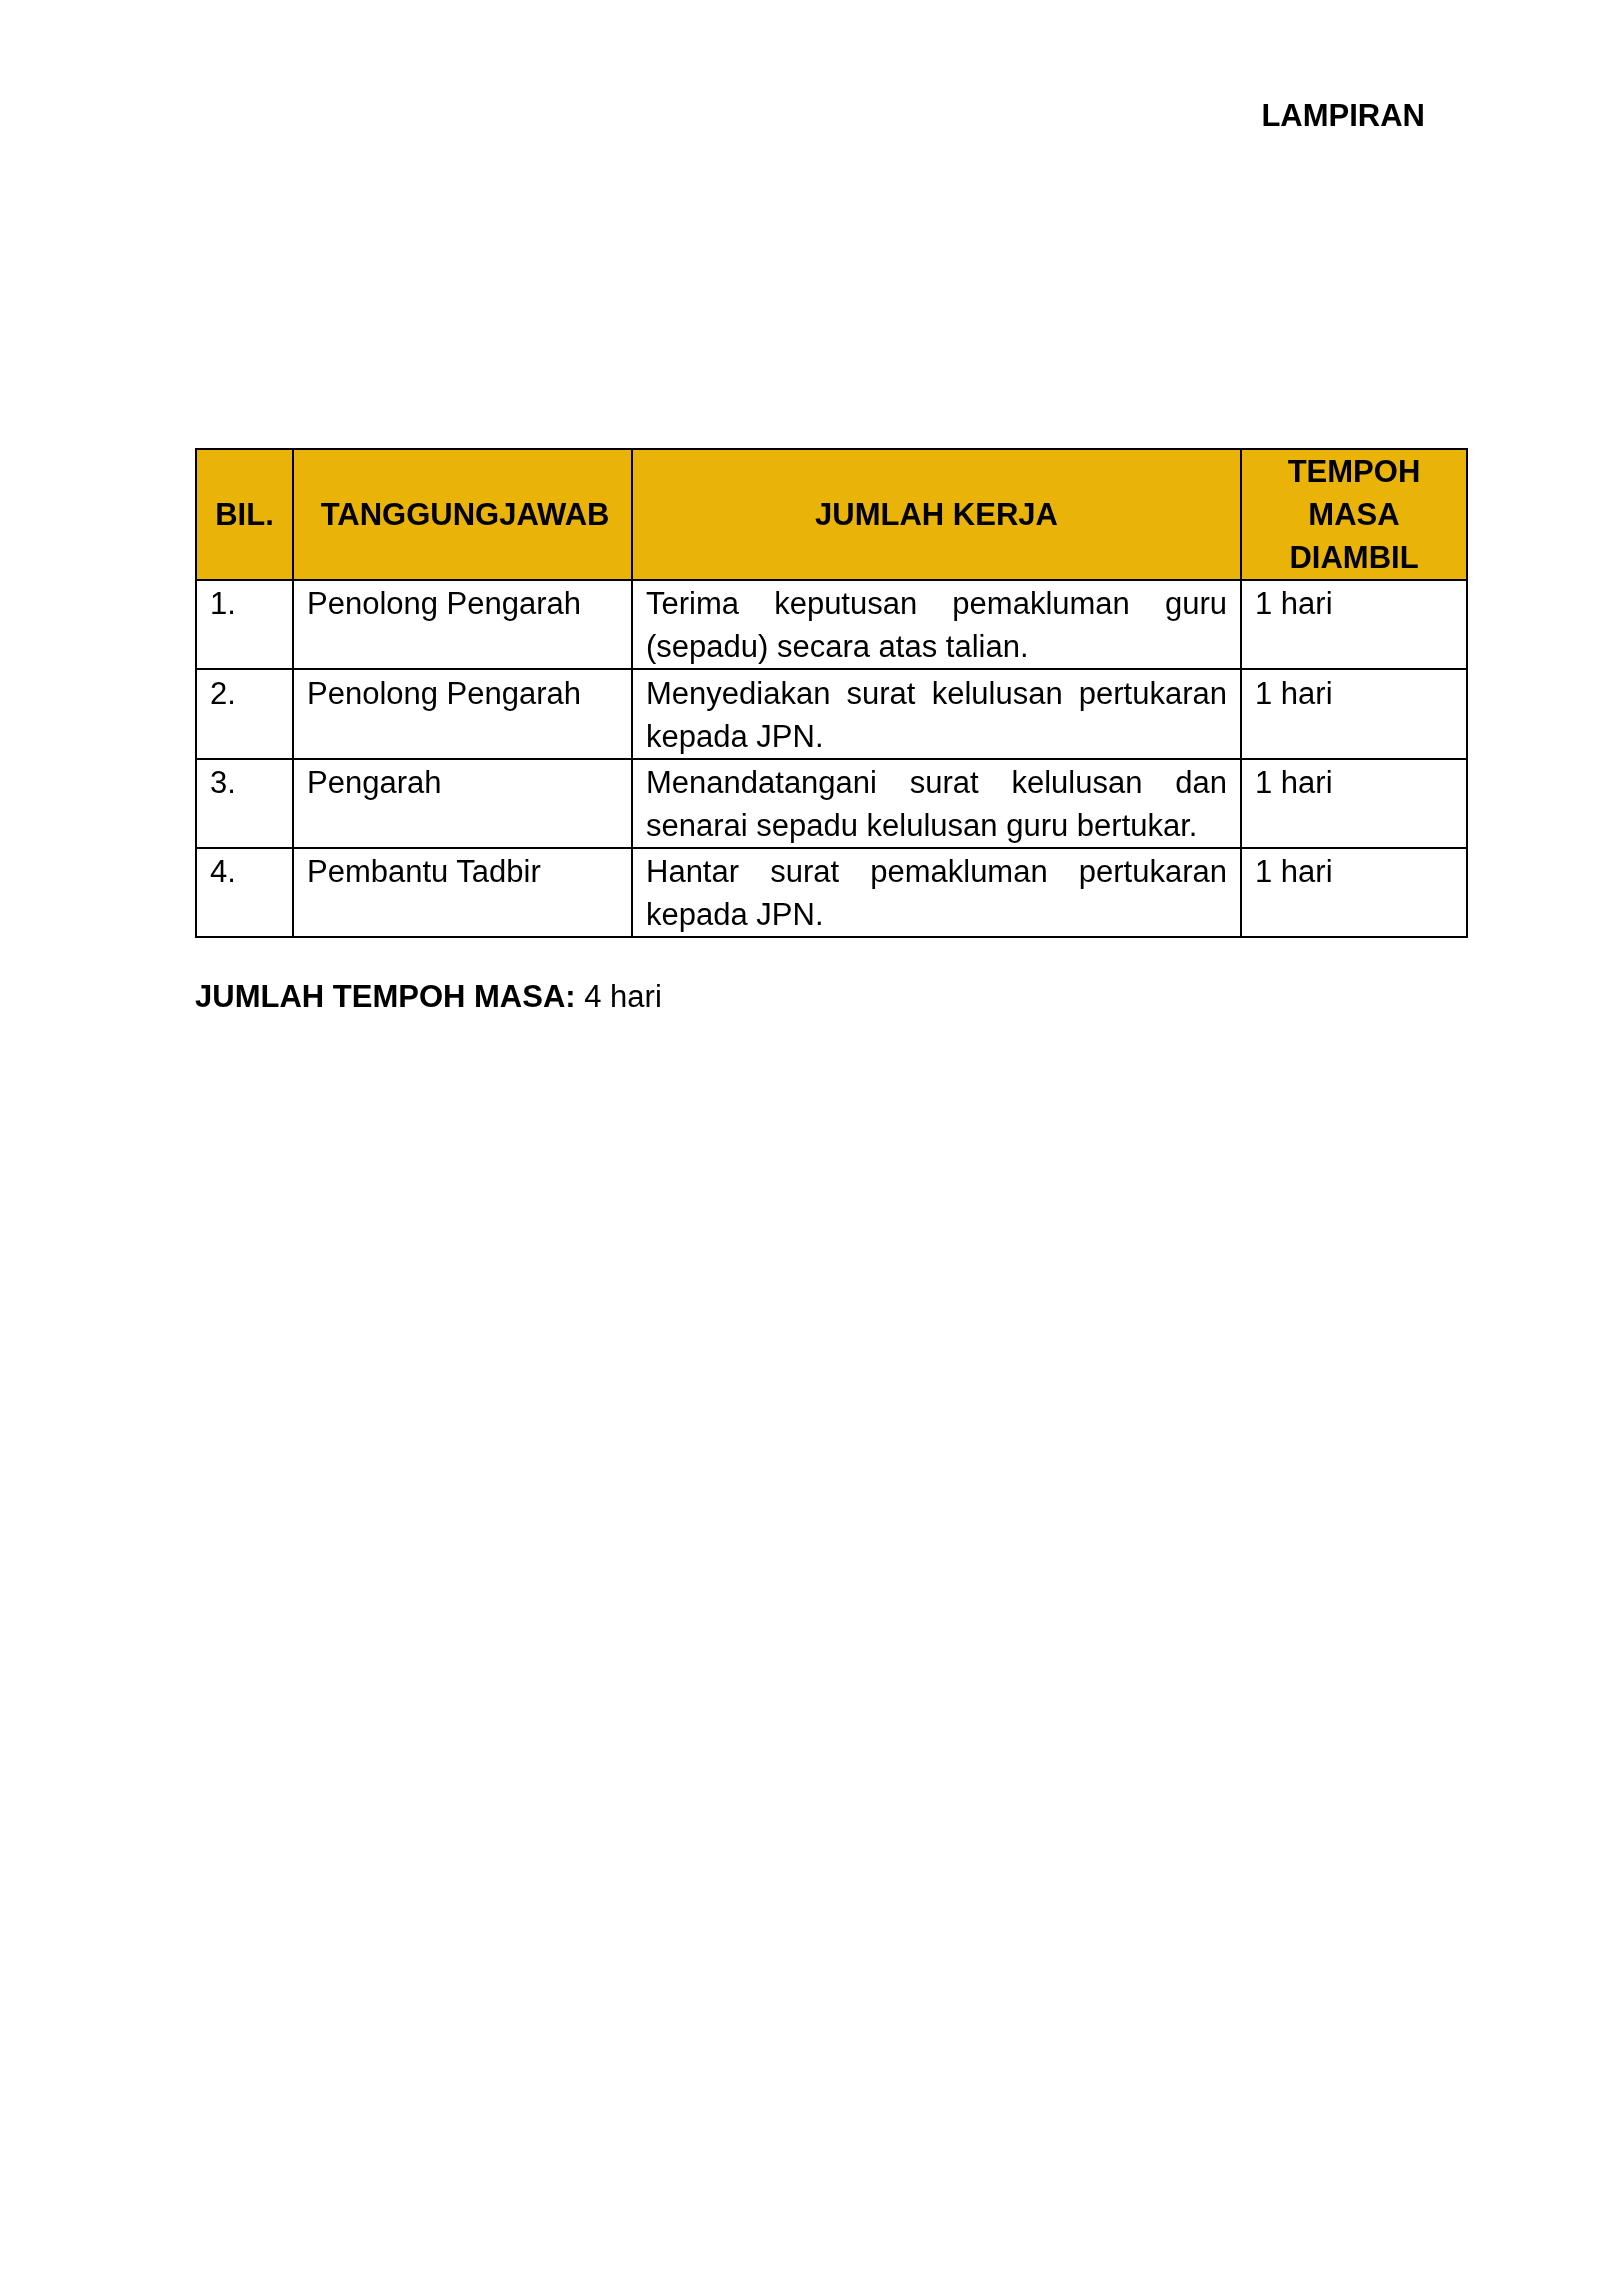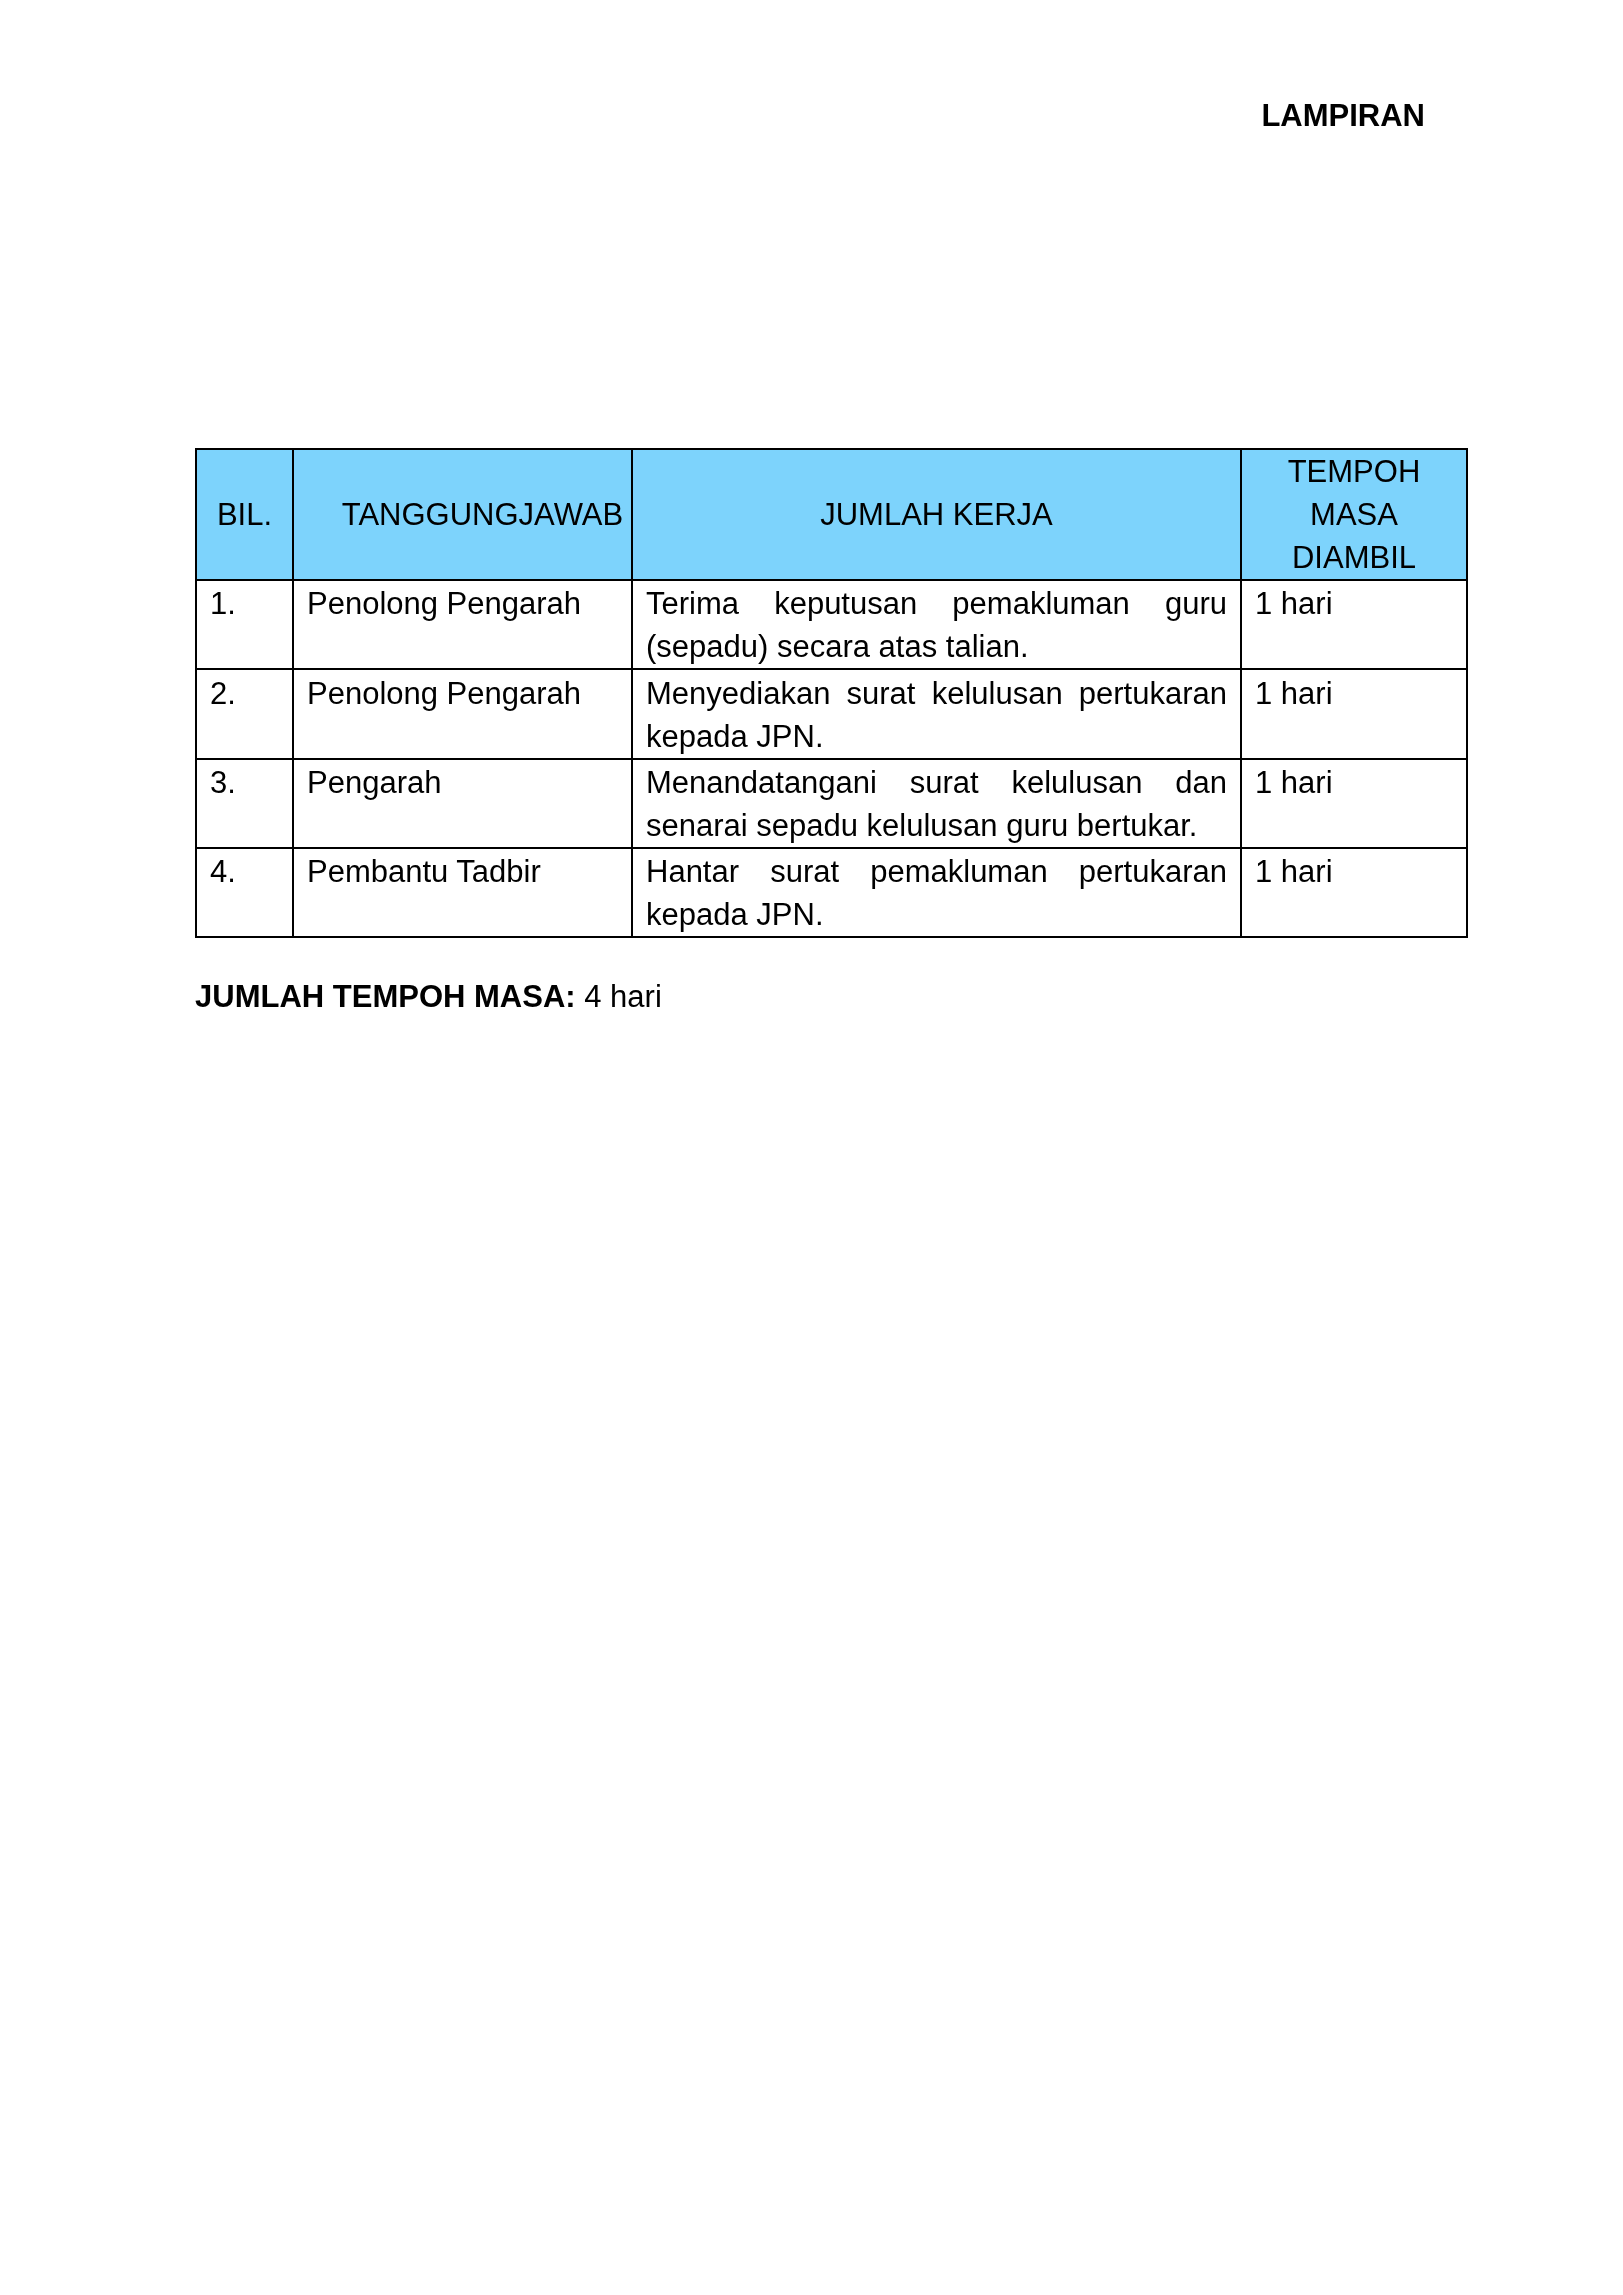--- a/index.html
+++ b/index.html
@@ -10,22 +10,22 @@
               font-weight: bold; font-size: 31px; line-height: 37px; }
   .block { position: absolute; left: 195px; width: 1230px; font-size: 31px; line-height: 35px; }
   .heading { top: 193px; font-weight: bold; }
   .para { top: 239px; }
   .bahagian { top: 353px; }
   .total { top: 979px; }
   b { font-weight: bold; }
   table.main { position: absolute; left: 195px; top: 448px; width: 1272px;
                border-collapse: collapse; font-size: 31px; line-height: 43px; table-layout: fixed; }
   table.main th, table.main td { border: 2.6px solid #000; vertical-align: top; padding: 0 13px; }
-  table.main th { background: #7dd3fc; font-weight: normal; vertical-align: middle; text-align: center; height: 128px; padding: 0 7.9px; }
-  table.main th.tj { text-align: right; padding-left: 13px; }
+  table.main th { background: #eab308; font-weight: bold; vertical-align: middle; text-align: center; height: 128px; padding: 0 7.9px; }
+  table.main th.tj { text-align: center; padding-left: 13px; }
   table.main td { height: 86px; padding-top: 1.3px; }
   td.proc { text-align: justify; }
   col.c1 { width: 97px; } col.c2 { width: 339px; } col.c3 { width: 609px; } col.c4 { width: 226px; }
 </style>
 </head>
 <body>
 
 <div class="page">
 
   <div class="lampiran">LAMPIRAN</div>

